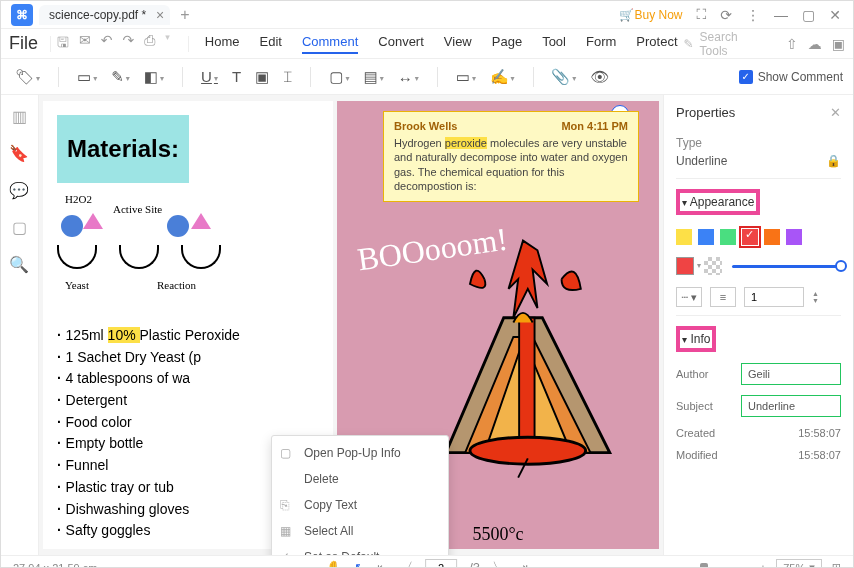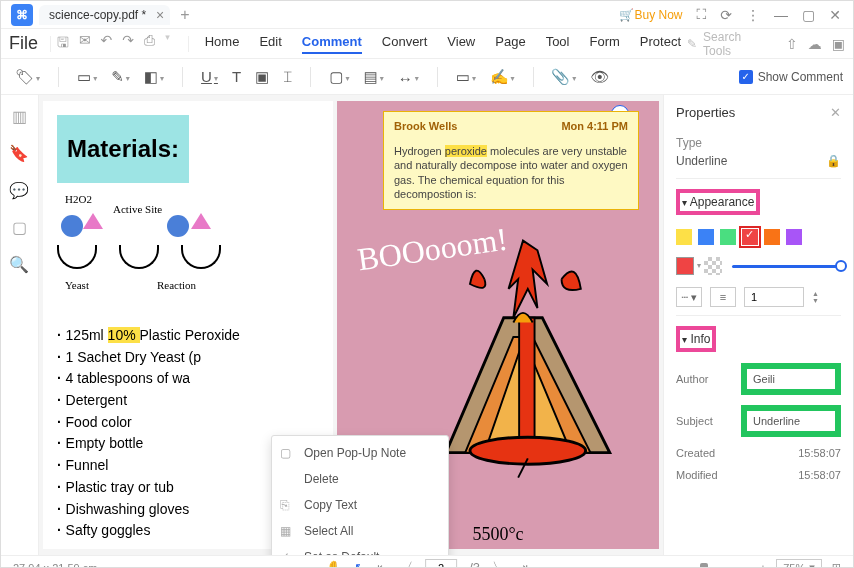--- a/index.html
+++ b/index.html
@@ -10,21 +10,21 @@
 .tab-close { position: absolute; right: 6px; font-size: 14px; color: #888; }
 .tab-add { margin-left: 10px; color: #999; font-size: 16px; cursor: pointer; }
 .win-right { margin-left: auto; display: flex; align-items: center; gap: 14px; color: #999; font-size: 14px; padding-right: 8px; }
 .buynow { color: #f59e0b; font-size: 12px; display: flex; align-items: center; }
 .win-btn { color: #888; font-size: 14px; }
 
 .menubar { height: 30px; display: flex; align-items: center; padding: 0 8px; border-bottom: 1px solid #eee; gap: 6px; }
 .file-label { font-size: 18px; color: #333; margin-right: 6px; }
 .qa-icons { display: flex; gap: 10px; color: #999; font-size: 14px; margin-right: 12px; }
 .menu-items { display: flex; gap: 20px; font-size: 13px; color: #333; }
-.menu-item.active { color: #2563eb; border-bottom: 2px solid #2563eb; padding-bottom: 3px; font-weight: bold; }
+.menu-item.active { color: #2563eb; border-bottom: 2px solid #2563eb; padding-bottom: 3px; }
 .search-tools { margin-left: auto; color: #bbb; font-size: 12px; display: flex; align-items: center; gap: 6px; }
 .right-icons { display: flex; gap: 10px; color: #999; font-size: 14px; margin-left: 14px; }
 
 .toolbar { height: 36px; display: flex; align-items: center; padding: 0 10px; border-bottom: 1px solid #eee; gap: 6px; }
 .tb-sep { width: 1px; height: 20px; background: #e5e5e5; margin: 0 8px; }
 .tb-btn { color: #555; font-size: 15px; position: relative; padding: 2px 4px; }
 .tb-btn.drop::after { content: "▾"; font-size: 8px; color: #999; margin-left: 2px; position: relative; top: -1px; }
 .show-comment { margin-left: auto; font-size: 12px; color: #555; display: flex; align-items: center; gap: 5px; }
 .chk { width: 14px; height: 14px; background: #2563eb; border-radius: 2px; display: inline-flex; align-items: center; justify-content: center; color: #fff; font-size: 10px; }
 
@@ -38,21 +38,21 @@
 .hand-txt { position: absolute; font-size: 11px; font-family: "Comic Sans MS", cursive; }
 .circle { width: 22px; height: 22px; border-radius: 50%; position: absolute; }
 .blue-c { background: #4a7fd8; }
 .pink-tri { width: 0; height: 0; border-left: 10px solid transparent; border-right: 10px solid transparent; border-bottom: 16px solid #e879c7; position: absolute; }
 .bowl { width: 40px; height: 24px; border: 2px solid #000; border-top: none; border-radius: 0 0 22px 22px; position: absolute; background: #fff; }
 .list { list-style: none; font-size: 14px; line-height: 1.55; margin-top: 12px; }
 .list li::before { content: "· "; font-weight: bold; }
 .hl-yellow { background: #fde047; }
 .page-right { flex: 1; background: #d89bb0; margin: 6px 4px 6px 0; position: relative; overflow: hidden; }
 .sticky { position: absolute; top: 10px; left: 46px; right: 20px; background: #fef9c3; border: 1px solid #eab308; padding: 8px 10px; font-size: 11px; }
-.sticky-head { display: flex; justify-content: space-between; color: #a16207; font-weight: bold; font-size: 11px; margin-bottom: 12px; }
+.sticky-head { display: flex; justify-content: space-between; color: #a16207; font-weight: bold; font-size: 11px; margin-bottom: 4px; }
 .sticky-body { color: #444; line-height: 1.3; }
 .sticky-body .kw { background: #fde047; }
 .word-icon { position: absolute; top: 4px; right: 30px; width: 18px; height: 18px; background: #fff; border-radius: 50%; border: 1px solid #2563eb; display: flex; align-items: center; justify-content: center; color: #2563eb; font-size: 9px; font-weight: bold; }
 .boom { position: absolute; top: 130px; left: 20px; font-family: "Brush Script MT", cursive; color: #fff; font-size: 32px; transform: rotate(-8deg); }
 .volcano { position: absolute; top: 130px; left: 80px; right: 30px; bottom: 30px; }
 .temp { position: absolute; bottom: 4px; left: 50%; transform: translateX(-50%); font-family: "Comic Sans MS", cursive; font-size: 18px; }
 
 .ctx-menu { position: absolute; top: 340px; left: 232px; width: 178px; background: #fff; border: 1px solid #ddd; box-shadow: 0 4px 12px rgba(0,0,0,0.15); border-radius: 3px; font-size: 12px; padding: 4px 0; }
 .ctx-item { padding: 6px 10px 6px 32px; color: #555; position: relative; }
 .ctx-item .ci-icon { position: absolute; left: 8px; color: #aaa; font-size: 12px; }
@@ -75,21 +75,21 @@
 .op-prev { width: 18px; height: 18px; border: 1px solid #999; position: relative; }
 .op-prev::after { content: "▾"; font-size: 8px; color: #999; position: absolute; right: -8px; top: 3px; }
 .checker { width: 18px; height: 18px; background-image: linear-gradient(45deg,#ccc 25%,transparent 25%),linear-gradient(-45deg,#ccc 25%,transparent 25%),linear-gradient(45deg,transparent 75%,#ccc 75%),linear-gradient(-45deg,transparent 75%,#ccc 75%); background-size: 8px 8px; background-position: 0 0,0 4px,4px -4px,-4px 0; }
 .slider { flex: 1; height: 3px; background: #2563eb; position: relative; border-radius: 2px; }
 .slider-thumb { position: absolute; right: -6px; top: -5px; width: 12px; height: 12px; border: 2px solid #2563eb; border-radius: 50%; background: #fff; }
 .style-row { display: flex; align-items: center; gap: 8px; padding: 4px 12px; }
 .sr-box { width: 26px; height: 20px; border: 1px solid #ccc; display: flex; align-items: center; justify-content: center; font-size: 11px; color: #666; }
 .sr-input { width: 60px; height: 20px; border: 1px solid #ccc; padding: 0 6px; font-size: 11px; }
 .spinners { font-size: 7px; color: #888; line-height: 7px; }
 .info-row { display: flex; justify-content: space-between; align-items: center; padding: 5px 12px; font-size: 11px; color: #777; }
-.info-input { width: 100px; height: 20px; border: 6px solid #22c55e; padding: 10px 6px; font-size: 11px; color: #555; }
+.info-input { width: 100px; height: 20px; border: 1px solid #22c55e; padding: 10px 6px; font-size: 11px; color: #555; }
 
 .footer { height: 24px; border-top: 1px solid #eee; display: flex; align-items: center; padding: 0 12px; font-size: 11px; color: #888; }
 .footer-center { position: absolute; left: 50%; transform: translateX(-50%); display: flex; align-items: center; gap: 12px; font-size: 13px; color: #888; }
 .page-input { width: 32px; height: 18px; border: 1px solid #ccc; text-align: center; font-size: 11px; }
 .footer-right { margin-left: auto; display: flex; align-items: center; gap: 10px; }
 .zoom-slider { width: 70px; height: 2px; background: #ccc; position: relative; }
 .zoom-thumb { position: absolute; left: 20px; top: -4px; width: 8px; height: 10px; background: #999; border-radius: 2px; }
 .zoom-pct { border: 1px solid #ccc; padding: 1px 6px; font-size: 11px; display: flex; align-items: center; gap: 4px; }
 </style>
 </head>
@@ -236,21 +236,21 @@
 
         <path d="M106 90 L106 230 L122 230 L122 90 Z" fill="#e63312" stroke="#000" stroke-width="2"></path>
         <path d="M100 95 Q110 75 120 95" fill="#f59e0b" stroke="#000" stroke-width="2"></path>
         <ellipse cx="115" cy="228" rx="60" ry="14" fill="#e63312" stroke="#000" stroke-width="3"></ellipse>
         <line x1="115" y1="236" x2="105" y2="256" stroke="#000" stroke-width="2"></line>
       </svg>
       <div class="temp">5500°c</div>
     </div>
 
     <div class="ctx-menu">
-      <div class="ctx-item"><span class="ci-icon">▢</span><span>Open Pop-Up Note</span></div>
+      <div class="ctx-item"><span class="ci-icon">▢</span><span>Open Pop-Up Info</span></div>
       <div class="ctx-item"><span class="ci-icon"></span><span>Delete</span></div>
       <div class="ctx-item"><span class="ci-icon">⎘</span><span>Copy Text</span></div>
       <div class="ctx-item"><span class="ci-icon">▦</span><span>Select All</span></div>
       <div class="ctx-item"><span class="ci-icon">✓</span><span>Set as Default</span></div>
 
     </div>
   </div>
 
   <div class="right-panel">
     <div class="rp-head">

